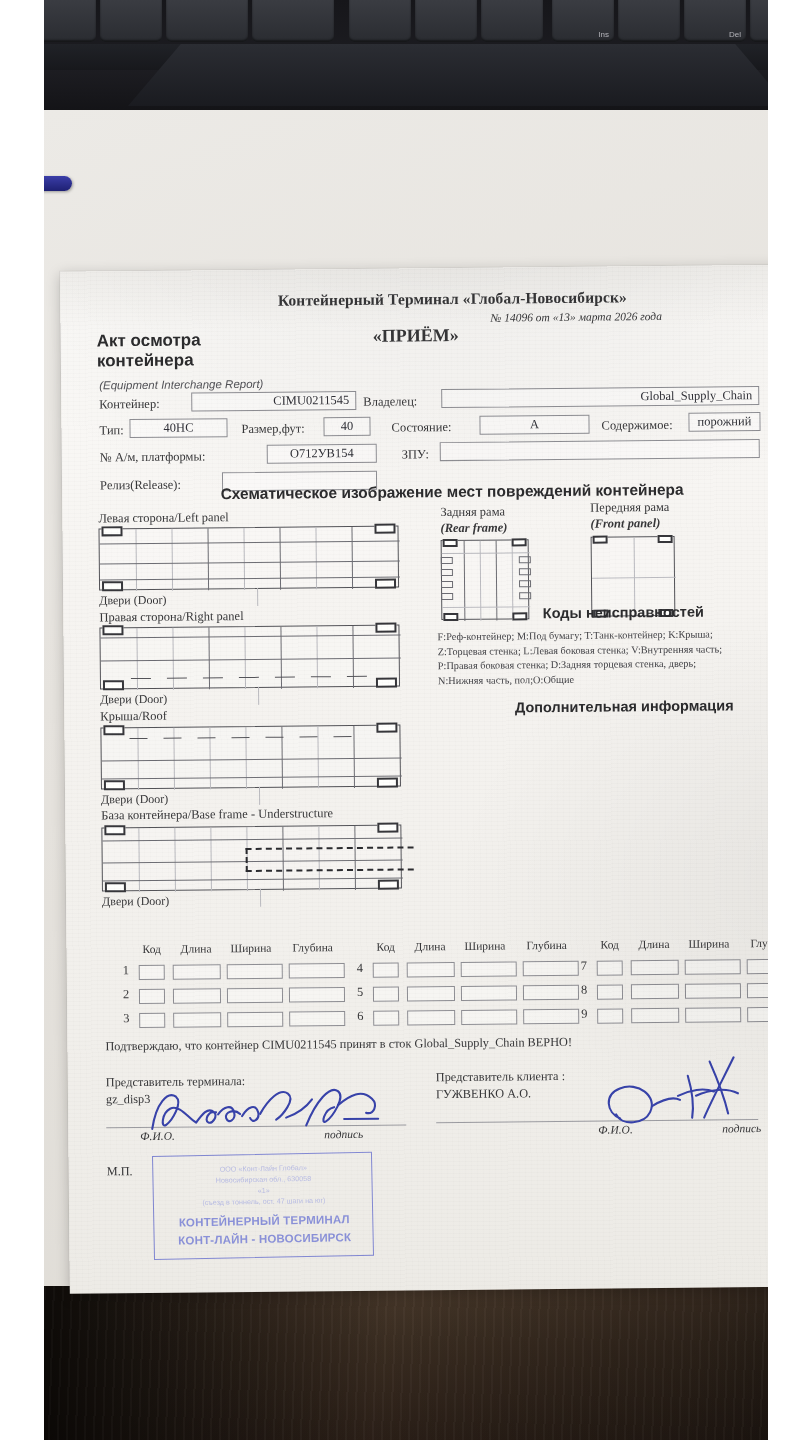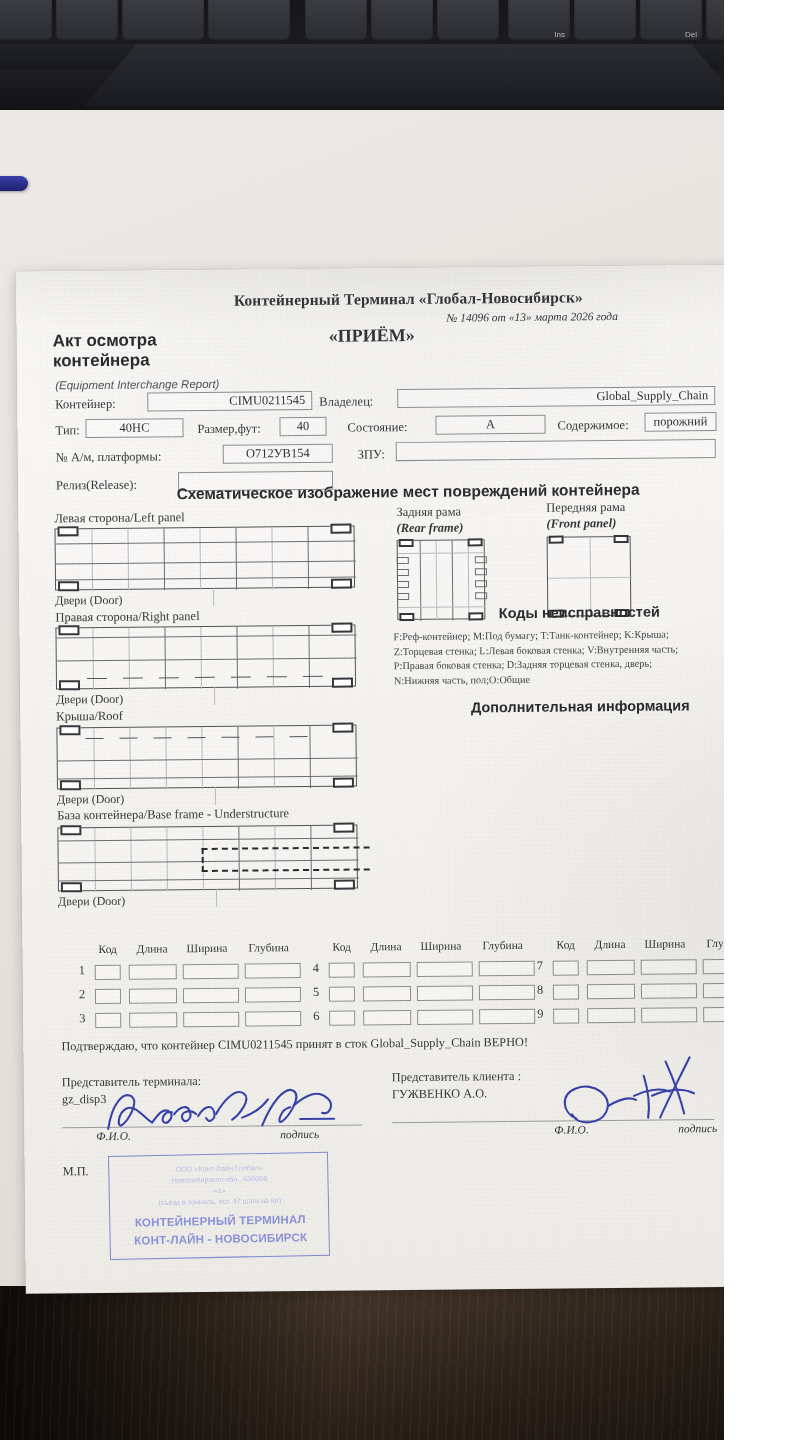--- a/index.html
+++ b/index.html
@@ -6,20 +6,21 @@
   html, body {
     width: 810px; height: 1440px;
     overflow: hidden;
     font-family: "Liberation Serif", serif;
   }
   #scene {
     position: relative;
     width: 724px; height: 1440px;
     background: #e5e5e5;
     overflow: hidden;
+    margin-left: 44px;
   }
 
   
   .desk-top {
     position: absolute; left: 0; top: 0; width: 810px; height: 118px;
     background: linear-gradient(#16161a 0%, #1d1d22 58%, #121215 100%);
   }
   .kbd-row { position: absolute; left: 0; top: 0; width: 810px; height: 44px; }
   .key {
     position: absolute; top: 0; height: 42px;

